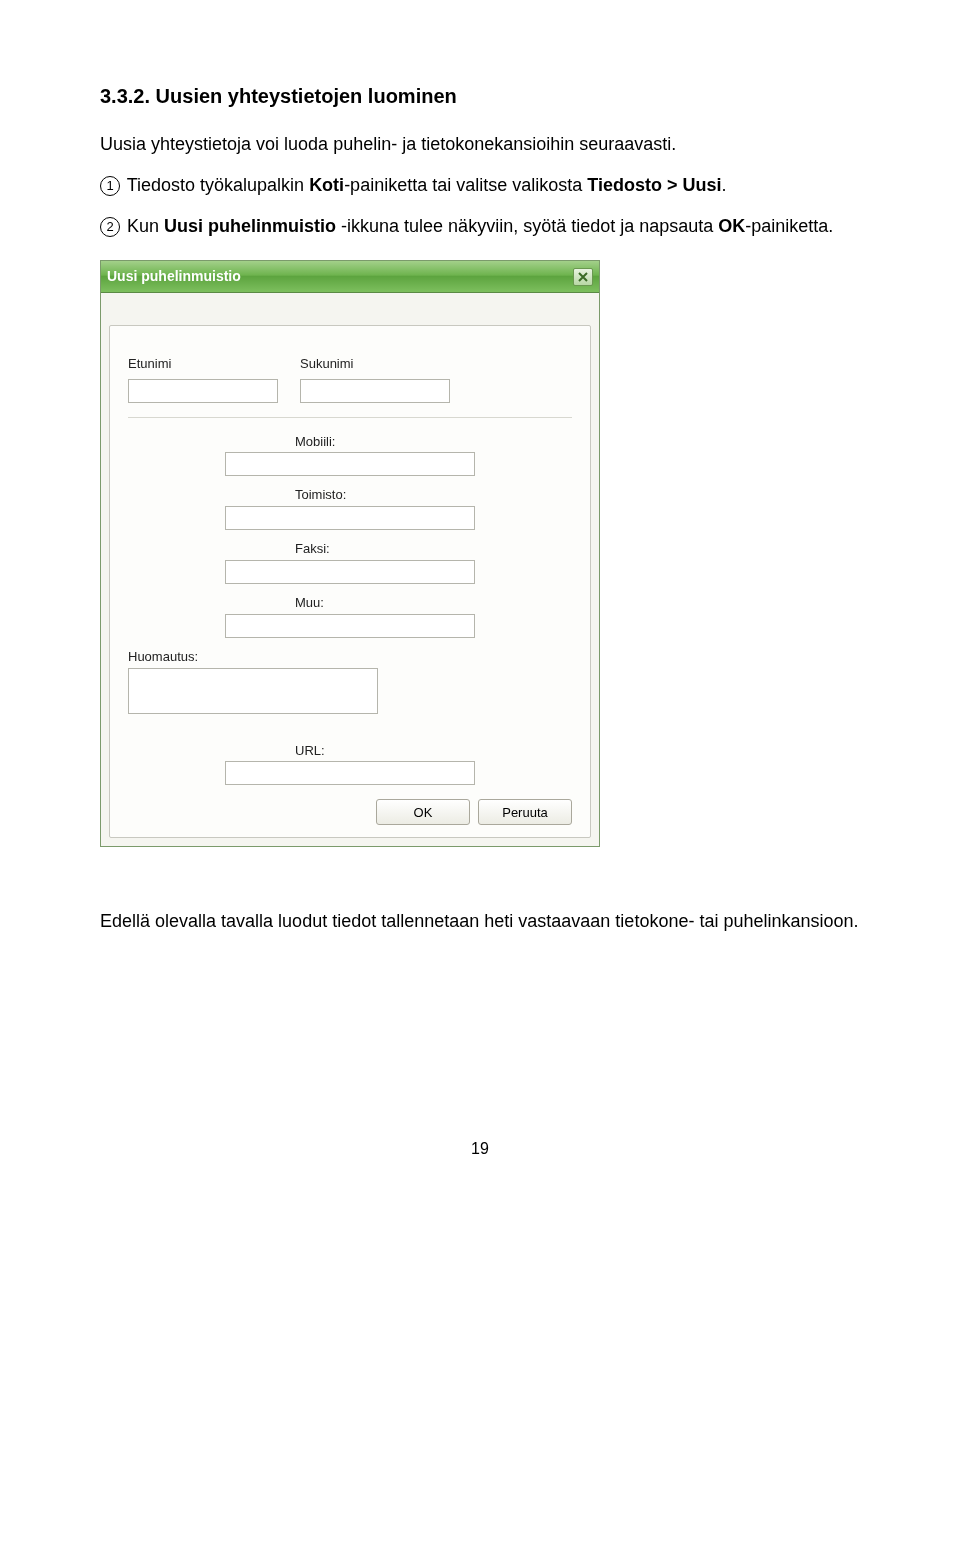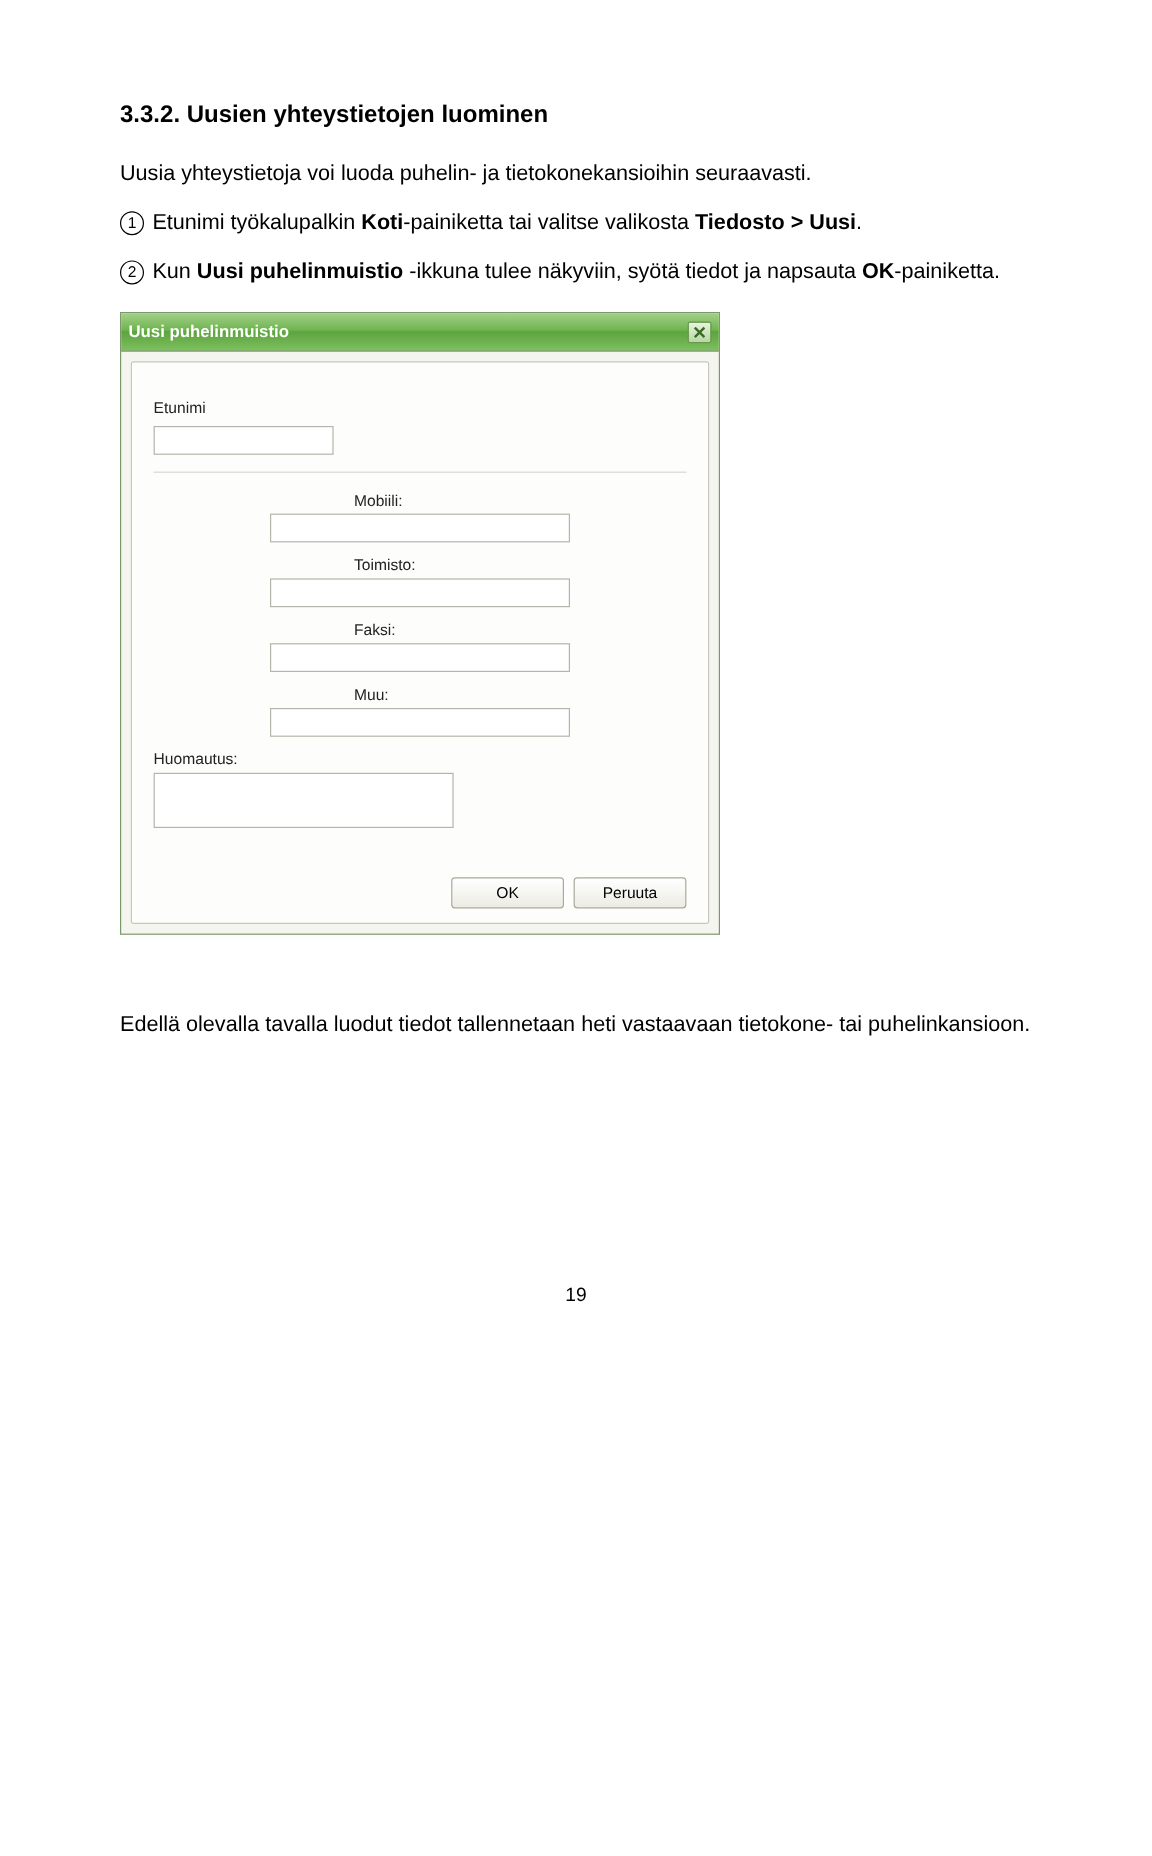--- a/index.html
+++ b/index.html
@@ -61,20 +61,21 @@
     border: 1px solid #6a9850;
     border-radius: 2px;
     display: flex;
     align-items: center;
     justify-content: center;
     cursor: pointer;
   }
   .closebox svg { display:block; }
   .dlg-body {
     padding: 8px;
+    margin-top: 24px;
   }
   .panel {
     border: 1px solid #c8c8c0;
     background: #fdfdfb;
     padding: 16px 18px 12px 18px;
     border-radius: 2px;
   }
   .name-row {
     display: flex;
     gap: 22px;
@@ -143,21 +144,21 @@
   }
 </style>
 </head>
 <body>
 
 <div class="heading">3.3.2. Uusien yhteystietojen luominen</div>
 
 <div class="para">Uusia yhteystietoja voi luoda puhelin- ja tietokonekansioihin seuraavasti.</div>
 
 <div class="para">
-  <span class="num">1</span><span> Etunimi työkalupalkin </span><span class="bold">Koti</span><span>-painiketta tai valitse valikosta </span><span class="bold">Tiedosto &gt; Uusi</span><span>.</span>
+  <span class="num">1</span><span> Tiedosto työkalupalkin </span><span class="bold">Koti</span><span>-painiketta tai valitse valikosta </span><span class="bold">Tiedosto &gt; Uusi</span><span>.</span>
 </div>
 
 <div class="para">
   <span class="num">2</span><span> Kun </span><span class="bold">Uusi puhelinmuistio</span><span> -ikkuna tulee näkyviin, syötä tiedot ja napsauta </span><span class="bold">OK</span><span>-painiketta.</span>
 </div>
 
 <div class="dialog">
   <div class="titlebar">
     <span>Uusi puhelinmuistio</span>
     <div class="closebox">
@@ -167,20 +168,24 @@
     </div>
   </div>
   <div class="dlg-body">
     <div class="panel">
 
       <div class="name-row">
         <div class="name-col">
           <label>Etunimi</label>
           <input class="txt" type="text" style="">
         </div>
+        <div class="name-col">
+          <label>Sukunimi</label>
+          <input class="txt" type="text" style="">
+        </div>
       </div>
 
       <hr class="div">
 
       <div class="fld-row">
         <label>Mobiili:</label>
         <input class="txt" type="text" style="">
       </div>
       <div class="fld-row">
         <label>Toimisto:</label>
@@ -194,20 +199,24 @@
         <label>Muu:</label>
         <input class="txt" type="text" style="">
       </div>
       <div class="fld-row" style="align-items:flex-start;">
         <label>Huomautus:</label>
         <textarea class="ta" style=""></textarea>
       </div>
 
       <div class="spacer"></div>
 
+      <div class="fld-row">
+        <label>URL:</label>
+        <input class="txt" type="text" style="">
+      </div>
 
       <div class="btn-row">
         <button class="btn">OK</button>
         <button class="btn">Peruuta</button>
       </div>
 
     </div>
   </div>
 </div>
 

